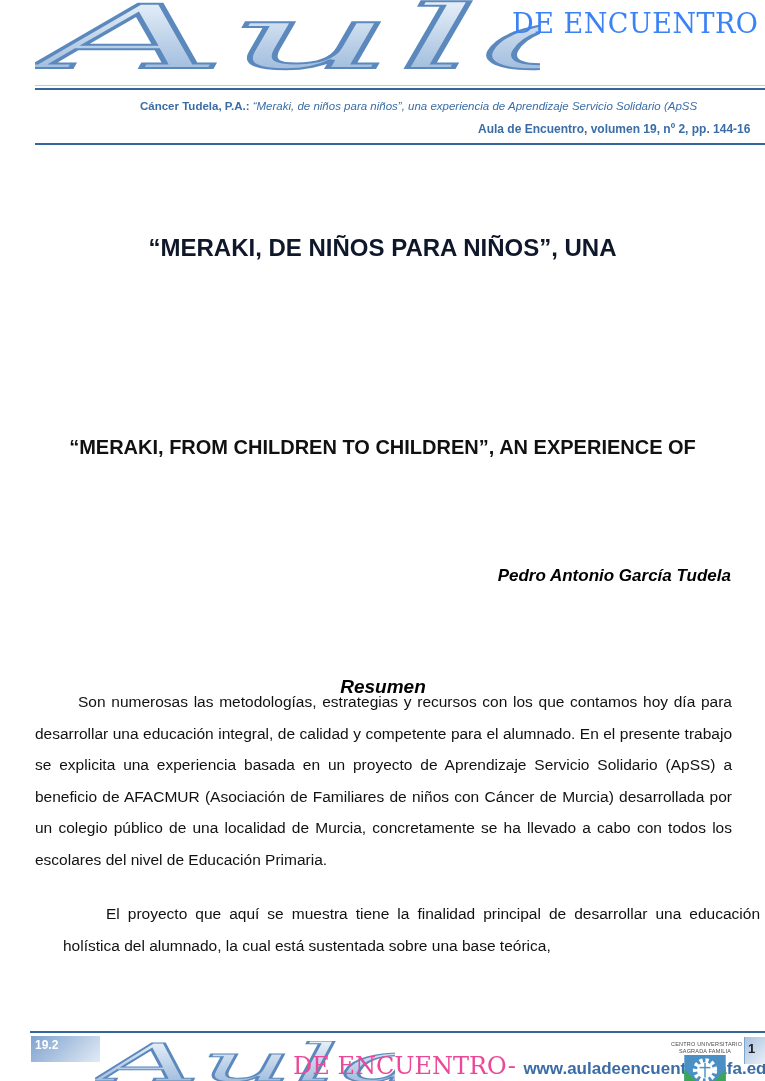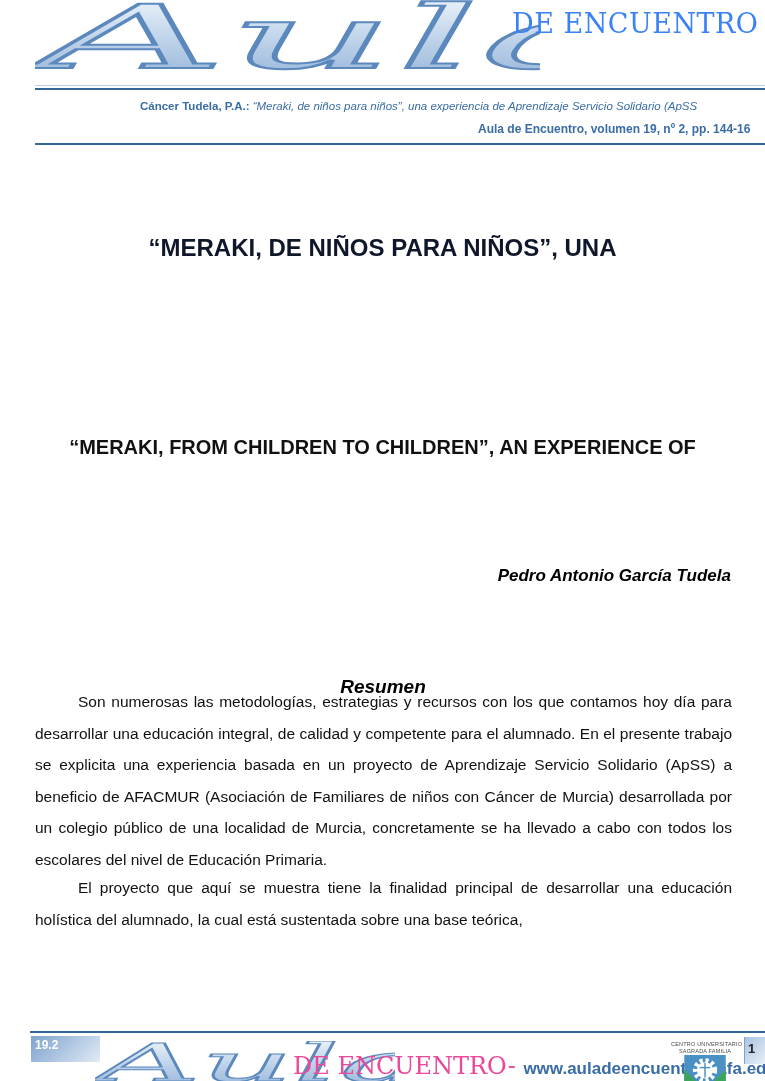--- a/index.html
+++ b/index.html
@@ -59,21 +59,21 @@
   .abstract-heading {
     position:absolute; left:35px; top:644px; width:696px;
     text-align:center; font-weight:bold; font-style:italic; font-size:19px;margin-top:32px;
   }
   .para {
     position:absolute; left:35px; width:697px;
     font-size:15.5px; line-height:31.5px;
     text-align:justify; text-indent:43px; color:#111;
   }
   #para1 { top:686px; }
-  #para2 { top:872px; }
+  #para2 { top:898px;margin-left:28px; }
 
   
   #rule3 { left:30px; top:1031px; width:735px; }
   .vol-badge {
     position:absolute; left:31px; top:1036px; width:69px; height:26px;
     background:linear-gradient(135deg,#7fa3cf 0%,#aac2e0 45%,#e2ebf5 100%);
     color:#ffffff; font-weight:bold; font-size:12px;
     padding:2px 0 8px 4px;
   }
   .footer-logo {

